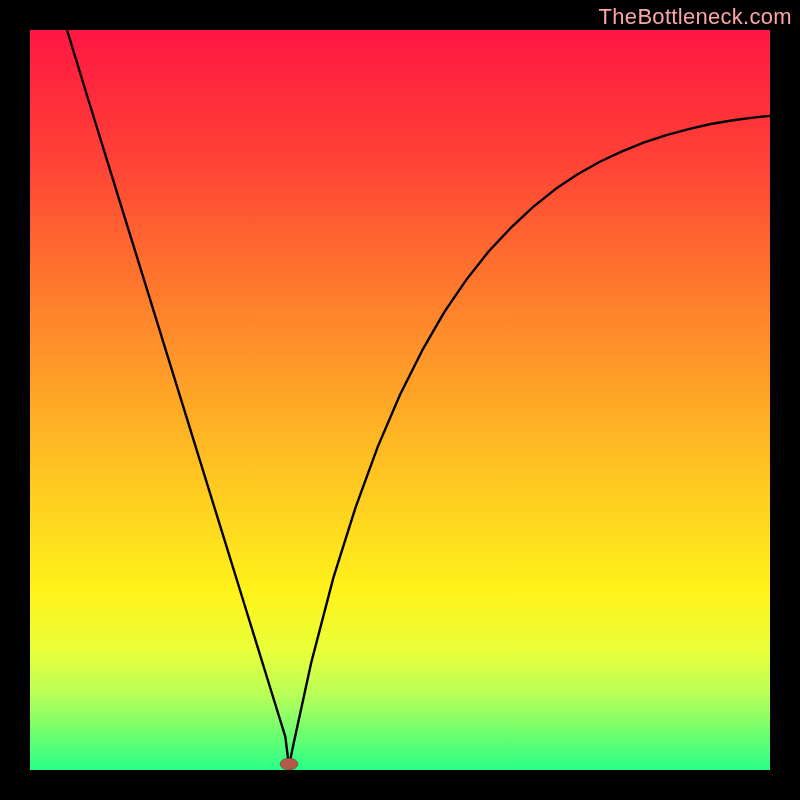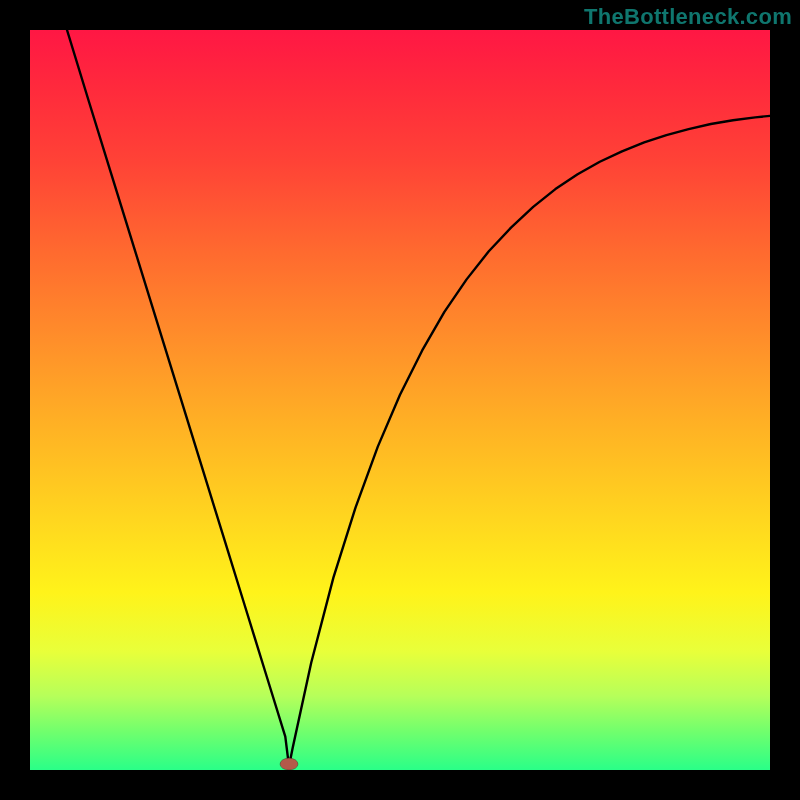--- a/index.html
+++ b/index.html
@@ -42,22 +42,22 @@
     top: 0;
     width: 740px;
     height: 740px;
   }
   .watermark {
     position: absolute;
     top: 4px;
     right: 8px;
     font-family: Arial, Helvetica, sans-serif;
     font-size: 22px;
-    font-weight: 700;
-    color: #0f766e;
+    font-weight: 400;
+    color: #fca5a5;
     letter-spacing: 0.3px;
     user-select: none;
   }
   .min-dot {
     fill: #b35a4a;
     stroke: rgba(0,0,0,0.25);
     stroke-width: 1;
   }
 </style>
 </head>

